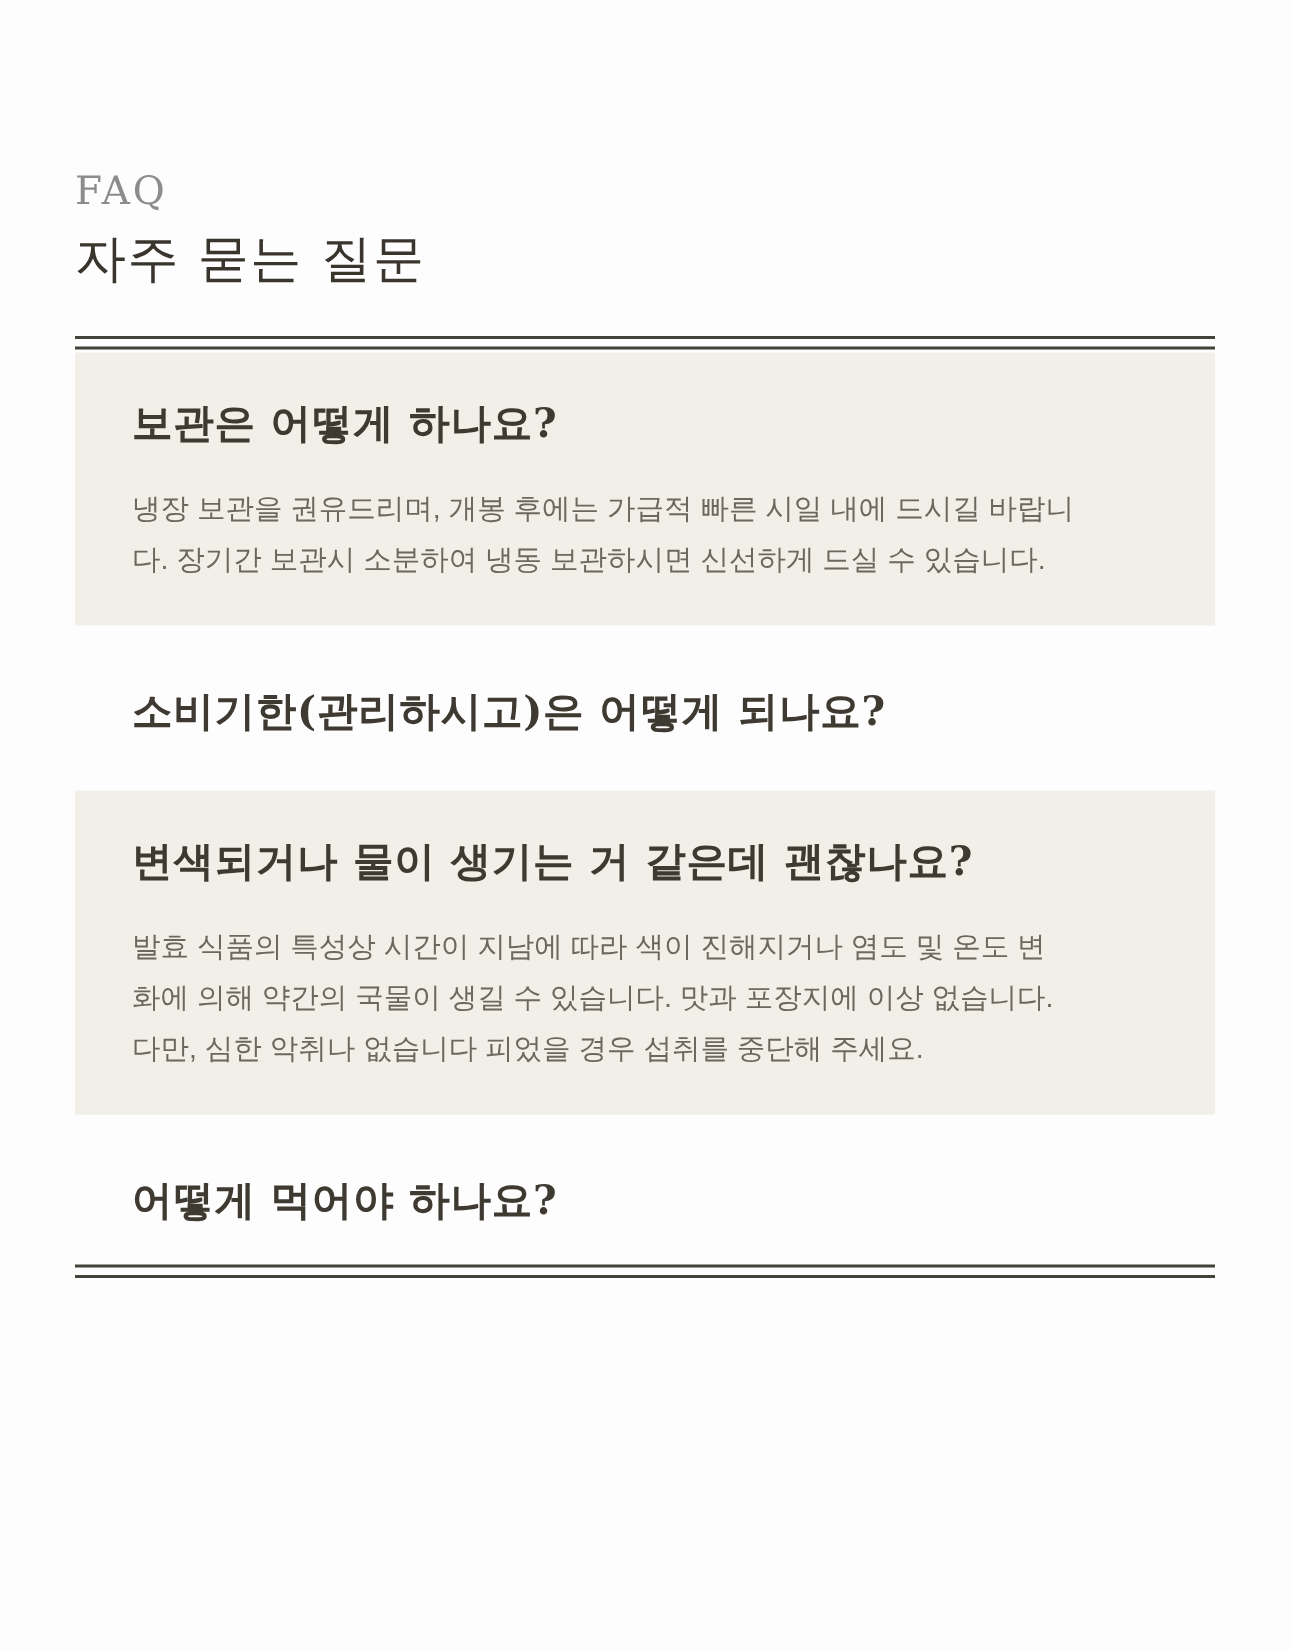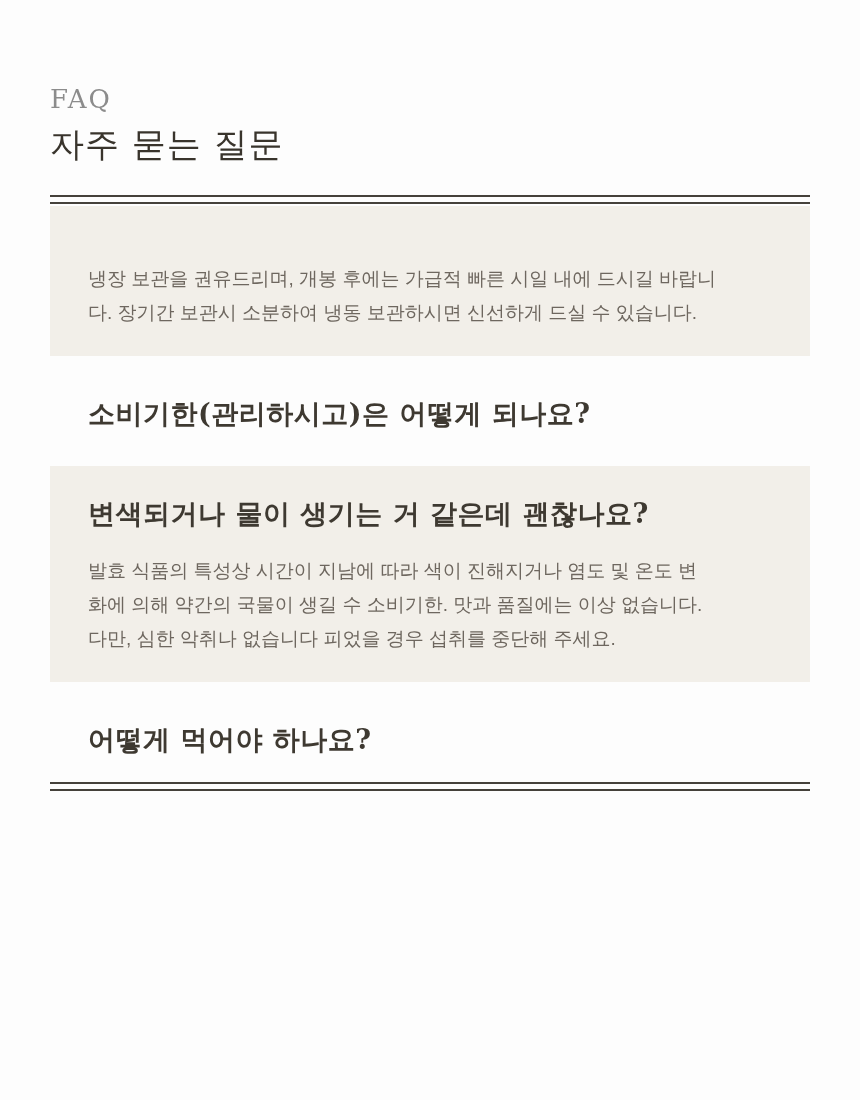--- a/index.html
+++ b/index.html
@@ -11,21 +11,21 @@
   }
 
   body {
     background: var(--page-background, #fdfdfd);
     font-family: "Liberation Sans", sans-serif;
   }
 
   .page {
     width: 860px;
     height: 1100px;
-    padding: 85px 50px 0;
+    padding: 114px 50px 0;
     border-radius: 12px;
   }
 
   .eyebrow {
     font-family: "DejaVu Serif", serif;
     font-size: 26px;
     line-height: 1.15;
     font-weight: 400;
     letter-spacing: 2px;
     color: var(--eyebrow, #8c8c8c);
@@ -86,35 +86,36 @@
   <div class="header">
     <div class="eyebrow">FAQ</div>
     <h1 class="title">자주 묻는 질문</h1>
   </div>
 
   <div class="double-rule top"></div>
 
   <div class="faq-list">
 
     <section class="faq-item shaded">
+      <h2 class="faq-question">보관은 어떻게 하나요?</h2>
       <div class="faq-answer">
         <div class="answer-line">냉장 보관을 권유드리며, 개봉 후에는 가급적 빠른 시일 내에 드시길 바랍니</div>
         <div class="answer-line">다. 장기간 보관시 소분하여 냉동 보관하시면 신선하게 드실 수 있습니다.</div>
       </div>
     </section>
 
     <section class="faq-item plain">
       <h2 class="faq-question">소비기한(관리하시고)은 어떻게 되나요?</h2>
     </section>
 
     <section class="faq-item shaded">
       <h2 class="faq-question">변색되거나 물이 생기는 거 같은데 괜찮나요?</h2>
       <div class="faq-answer">
         <div class="answer-line">발효 식품의 특성상 시간이 지남에 따라 색이 진해지거나 염도 및 온도 변</div>
-        <div class="answer-line">화에 의해 약간의 국물이 생길 수 소비기한. 맛과 품질에는 이상 없습니다.</div>
+        <div class="answer-line">화에 의해 약간의 국물이 생길 수 있습니다. 맛과 포장지에 이상 없습니다.</div>
         <div class="answer-line">다만, 심한 악취나 없습니다 피었을 경우 섭취를 중단해 주세요.</div>
       </div>
     </section>
 
     <section class="faq-item plain">
       <h2 class="faq-question">어떻게 먹어야 하나요?</h2>
     </section>
 
   </div>
 

